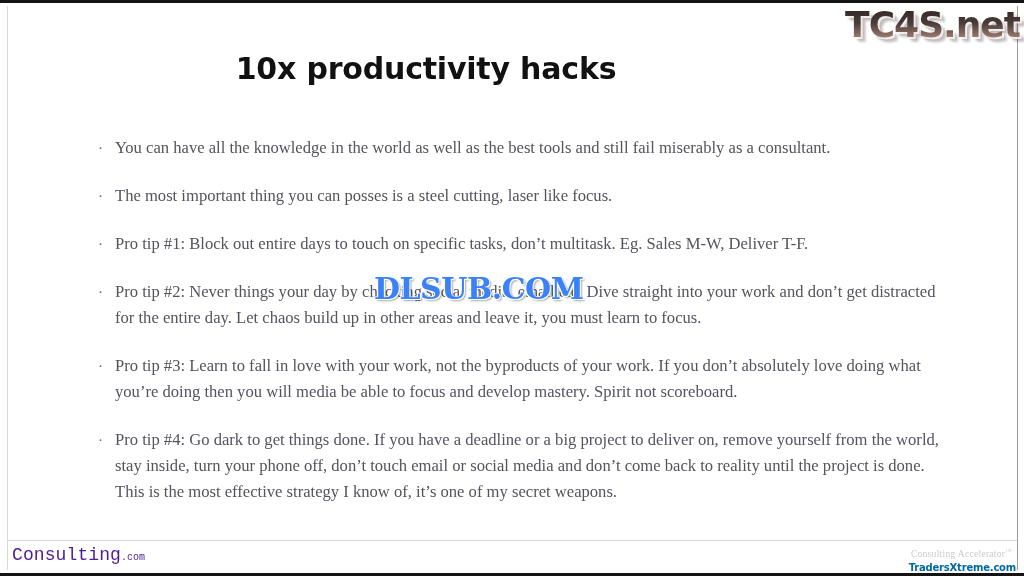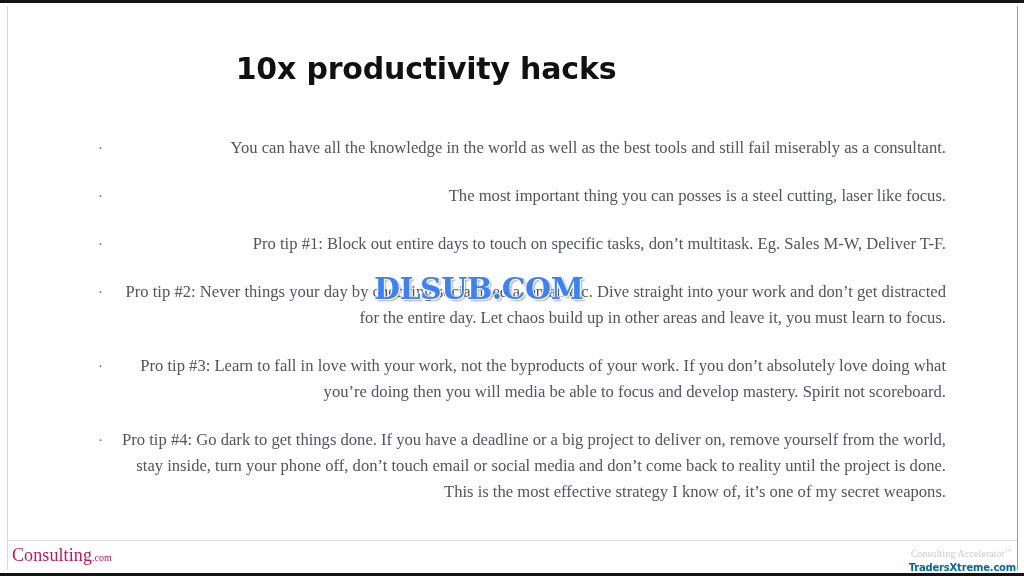--- a/index.html
+++ b/index.html
@@ -78,39 +78,39 @@
   .bullet-marker {
     flex: 0 0 auto;
     width: 17px;
     font-size: 15px;
     line-height: 26px;
     color: #6a6b74;
     text-align: left;
   }
   .bullet-text {
     flex: 1 1 auto;
-    text-align: right;
+    text-align: left;
   }
 
   
   .footer-rule {
     position: absolute;
     left: 8px;
     right: 7px;
     top: 537px;
     height: 1px;
     background: #d9d9d9;
   }
   .logo-consulting {
     position: absolute;
     left: 12px;
     top: 542px;
-    font-family: Liberation Serif, serif;
+    font-family: Liberation Mono, monospace;
     font-size: 18px;
-    color: #be185d;
+    color: #4c1d95;
     letter-spacing: 0.1px;
     white-space: nowrap;
     text-align: center;
   }
   .logo-consulting .tld {
     font-size: 10px;
     letter-spacing: 0;
   }
   .logo-accelerator {
     position: absolute;
@@ -231,18 +231,19 @@
   <div class="footer-rule"></div>
 
   <div class="logo-consulting">
     <span>Consulting</span><span class="tld">.com</span>
   </div>
 
   <div class="logo-accelerator">
     <span>Consulting Accelerator</span><span class="tm">™</span>
   </div>
 
+  <div class="wm-tc4s">TC4S.net</div>
 
   <div class="wm-dlsub">DLSUB.COM</div>
 
   <div class="wm-traders">TradersXtreme.com</div>
 
 </div>
 
 </body></html>

